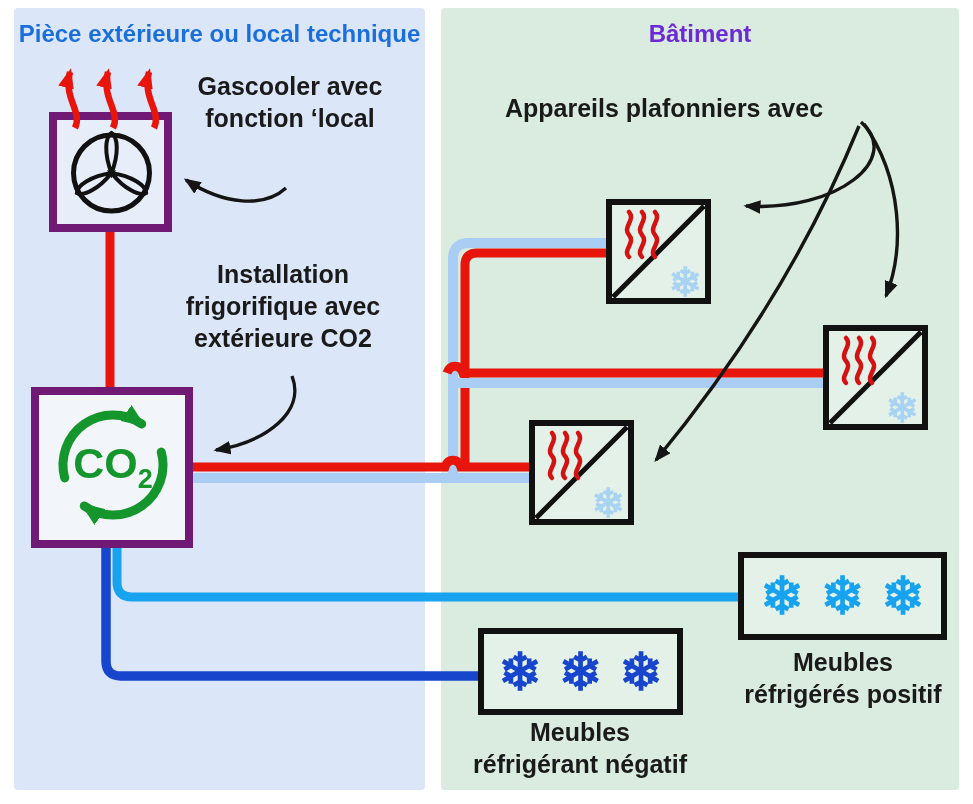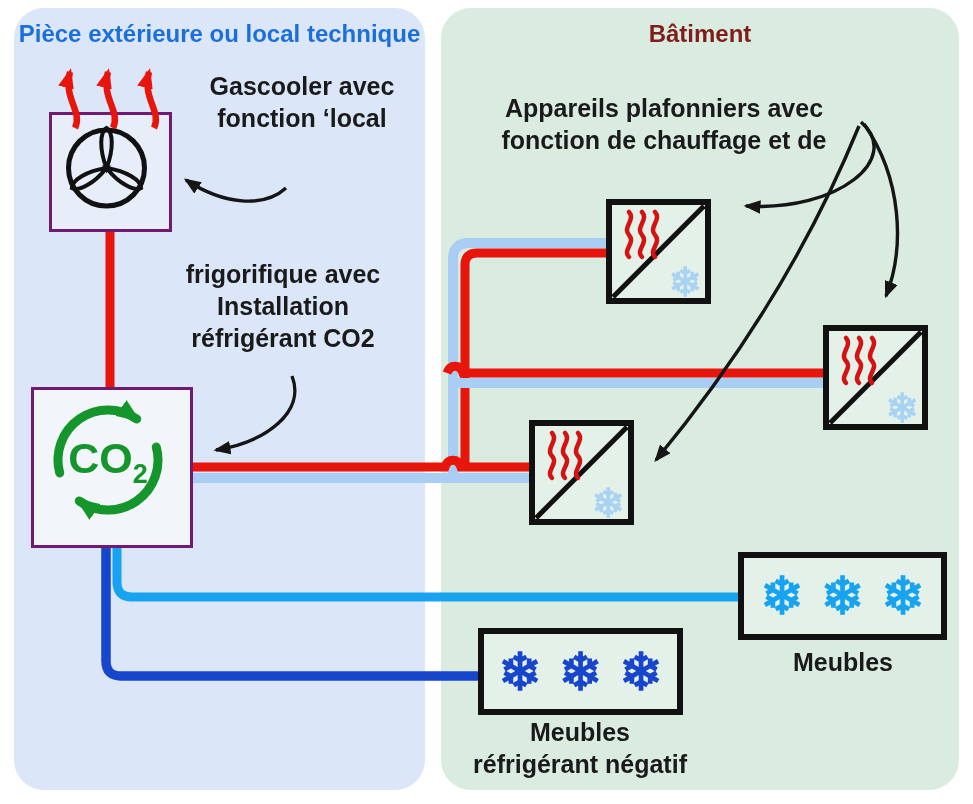--- a/index.html
+++ b/index.html
@@ -1,28 +1,28 @@
 <!DOCTYPE html>
 <html><head>
 <meta charset="utf-8">
 <style>
   html,body{margin:0;padding:0;background:#ffffff;}
   #canvas{position:relative;width:973px;height:804px;background:#ffffff;overflow:hidden;
           font-family:"Liberation Sans", sans-serif;}
-  .panel{position:absolute;top:8px;height:782px;border-radius:30px;}
+  .panel{position:absolute;top:8px;height:782px;border-radius:4px;}
   #panel-left{left:14px;width:411px;background:#dbe6f8;}
   #panel-right{left:441px;width:518px;background:#d9ecdf;}
   .panel-title{position:absolute;top:12px;width:100%;text-align:center;
                font-size:24px;font-weight:bold;letter-spacing:0px;}
   #panel-left .panel-title{color:#1b6fdd;}
-  #panel-right .panel-title{color:#7f1d1d;}
+  #panel-right .panel-title{color:#6d28d9;}
   svg.layer{position:absolute;left:0;top:0;width:973px;height:804px;pointer-events:none;}
   #pipes{z-index:1;}
   #annotations{z-index:3;}
-  .equip{position:absolute;box-sizing:border-box;border:3px solid #701a75;z-index:2;}
+  .equip{position:absolute;box-sizing:border-box;border:8px solid #701a75;z-index:2;}
   .unit{position:absolute;box-sizing:border-box;border:6px solid #111;width:105px;height:105px;
         background:#e4f1e8;z-index:2;}
   .unit svg{position:absolute;left:0;top:0;}
   .flake-sm{position:absolute;right:3px;bottom:-4px;font-size:40px;font-weight:bold;
             color:#a9d3f3;line-height:1;z-index:2;}
   .cabinet{position:absolute;box-sizing:border-box;border:6px solid #111;background:#e4f1e8;
            display:flex;align-items:center;justify-content:center;gap:17px;z-index:2;}
   .cabinet .flake{font-size:52px;font-weight:bold;line-height:1;}
   #cab-neg .flake{color:#1745cb;}
   #cab-pos .flake{color:#17a3ef;}
@@ -121,39 +121,39 @@
     <span class="flake">❄</span>
     <span class="flake">❄</span>
     <span class="flake">❄</span>
   </div>
   <div class="cabinet" id="cab-pos" style="left:738px;top:552px;width:209px;height:88px;">
     <span class="flake">❄</span>
     <span class="flake">❄</span>
     <span class="flake">❄</span>
   </div>
 
-  <div class="lbl" style="left:184px;top:70px;width:236px;">
+  <div class="lbl" style="left:172px;top:70px;width:236px;">
     <span style="display:block">Gascooler avec</span>
     <span style="display:block">fonction ‘local</span>
   </div>
   <div class="lbl" style="left:165px;top:258px;width:236px;">
+    <span style="display:block">Installation</span>
     <span style="display:block">frigorifique avec</span>
-    <span style="display:block">Installation</span>
-    <span style="display:block">réfrigérant CO2</span>
+    <span style="display:block">extérieure CO2</span>
   </div>
   <div class="lbl" style="left:478px;top:92px;width:372px;">
     <span style="display:block">Appareils plafonniers avec</span>
-    <span style="display:block">fonction de chauffage et de</span>
   </div>
   <div class="lbl" style="left:455px;top:716px;width:250px;">
     <span style="display:block">Meubles</span>
     <span style="display:block">réfrigérant négatif</span>
   </div>
   <div class="lbl" style="left:718px;top:646px;width:250px;">
     <span style="display:block">Meubles</span>
+    <span style="display:block">réfrigérés positif</span>
   </div>
 
   <svg class="layer" id="annotations">
     <defs>
       <marker id="mb" viewBox="0 0 10 8" refX="8.5" refY="4" markerUnits="userSpaceOnUse" markerWidth="17" markerHeight="14" orient="auto">
         <path d="M0,0 L10,4 L0,8 Z" fill="#151515"></path>
       </marker>
       <marker id="mr" viewBox="0 0 10 8" refX="8" refY="4" markerUnits="userSpaceOnUse" markerWidth="20" markerHeight="17" orient="auto">
         <path d="M0,0 L10,4 L0,8 Z" fill="#e8150d"></path>
       </marker>

